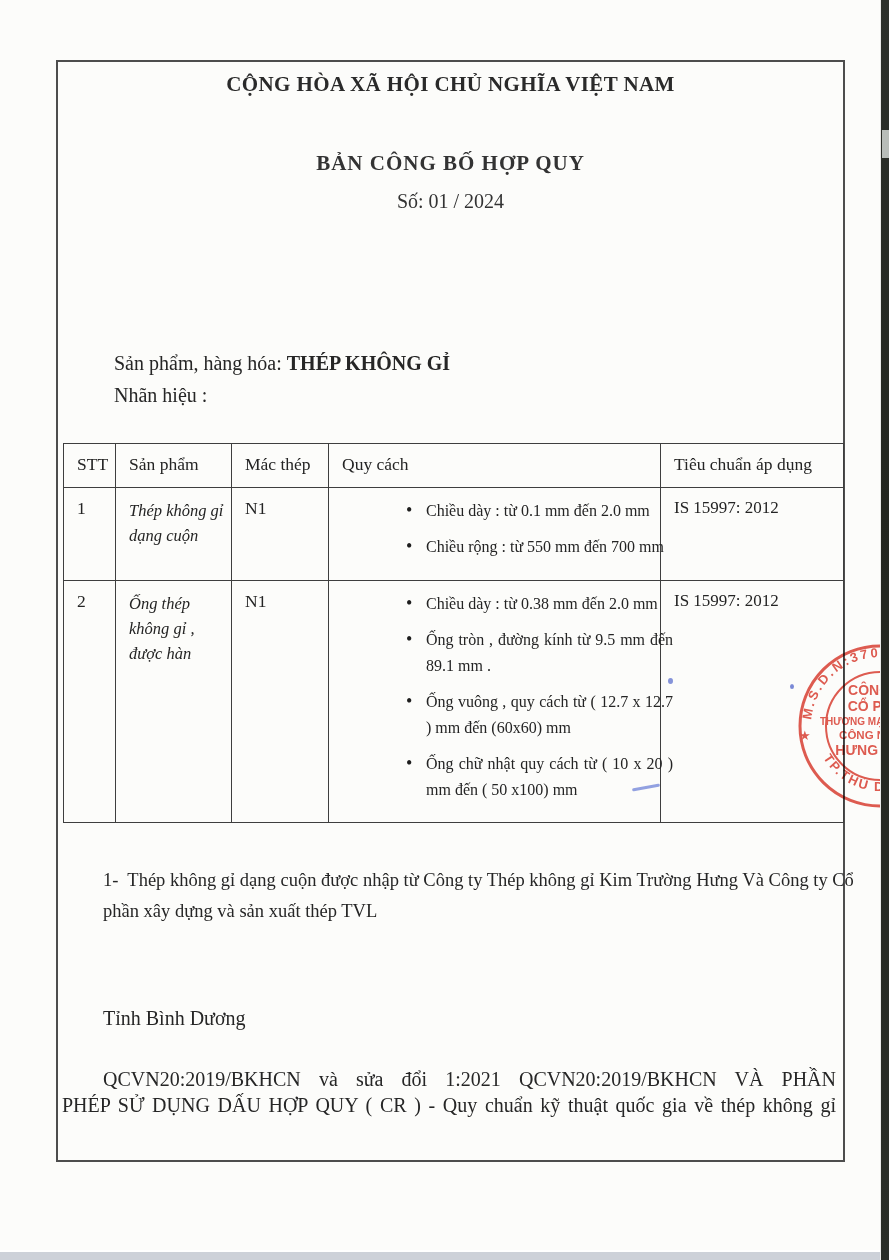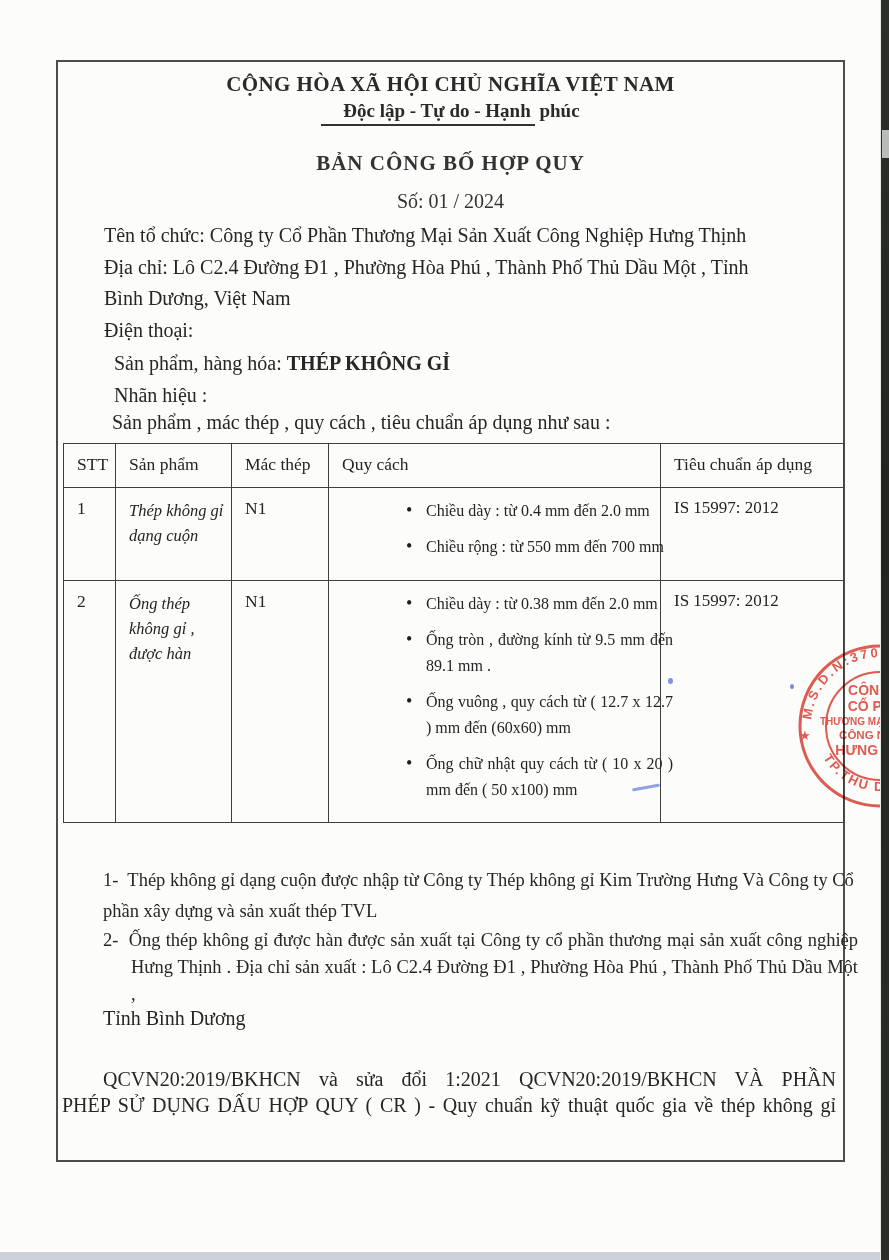--- a/index.html
+++ b/index.html
@@ -102,43 +102,33 @@
 </style>
 </head>
 <body>
 
 <div class="scan">
 
   <div class="frame">
 
     <div class="abs center nat-header">CỘNG HÒA XÃ HỘI CHỦ NGHĨA VIỆT NAM</div>
 
-    <div class="abs center motto-wrap">
-      <span class="motto-underline">Độc lập - Tự do - Hạnh</span>
-      <span>phúc</span>
-    </div>
 
     <div class="abs center doc-title">BẢN CÔNG BỐ HỢP QUY</div>
 
     <div class="abs center doc-number">Số: 01 / 2024</div>
 
-    <div class="abs info">
-      <div>Tên tổ chức: Công ty Cổ Phần Thương Mại Sản Xuất Công Nghiệp Hưng Thịnh</div>
-      <div class="addr">Địa chỉ: Lô C2.4 Đường Đ1 , Phường Hòa Phú , Thành Phố Thủ Dầu Một , Tỉnh Bình Dương, Việt Nam</div>
-      <div class="phone">Điện thoại:</div>
-    </div>
 
     <div class="abs product">
       <div>
         <span>Sản phẩm, hàng hóa:</span>
         <span class="bold">THÉP KHÔNG GỈ</span>
       </div>
       <div>Nhãn hiệu :</div>
     </div>
-    <div class="abs table-intro">Sản phẩm , mác thép , quy cách , tiêu chuẩn áp dụng như sau :</div>
 
     <table class="spec">
       <colgroup>
         <col class="col-stt">
           <col class="col-sp">
           <col class="col-mt">
           <col class="col-qc">
           <col class="col-tc">
       </colgroup>
       <thead>
@@ -150,21 +140,21 @@
           <th>Tiêu chuẩn áp dụng</th>
         </tr>
       </thead>
       <tbody>
         <tr class="r1">
           <td class="c">1</td>
           <td class="sp-cell">Thép không gỉ dạng cuộn</td>
           <td class="c">N1</td>
           <td class="qc-cell">
             <ul class="specs">
-              <li>Chiều dày : từ 0.4 mm đến 2.0 mm</li>
+              <li>Chiều dày : từ 0.1 mm đến 2.0 mm</li>
               <li>Chiều rộng : từ 550 mm đến 700 mm</li>
             </ul>
           </td>
           <td class="std-cell">IS 15997: 2012</td>
         </tr>
         <tr class="r2">
           <td class="c">2</td>
           <td class="sp-cell">Ống thép không gỉ , được hàn</td>
           <td class="c">N1</td>
           <td class="qc-cell">
@@ -178,24 +168,20 @@
           <td class="std-cell">IS 15997: 2012</td>
         </tr>
       </tbody>
     </table>
 
     <div class="abs note1">
       <span>1-</span>&nbsp;
       <span>Thép không gỉ dạng cuộn được nhập từ Công ty Thép không gỉ Kim Trường Hưng Và Công ty Cổ phần xây dựng và sản xuất thép TVL</span>
     </div>
 
-    <div class="abs note2">
-      <span>2-</span>&nbsp;
-      <span>Ống thép không gỉ được hàn được sản xuất tại Công ty cổ phần thương mại sản xuất công nghiệp Hưng Thịnh . Địa chỉ sản xuất : Lô C2.4 Đường Đ1 , Phường Hòa Phú , Thành Phố Thủ Dầu Một ,</span>
-    </div>
 
     <div class="abs province">Tỉnh Bình Dương</div>
 
 
     <div class="abs conf-par">
       <span class="conf-line1">QCVN20:2019/BKHCN và sửa đổi 1:2021 QCVN20:2019/BKHCN VÀ PHẦN</span>
       <span class="conf-line2">PHÉP SỬ DỤNG DẤU HỢP QUY ( CR ) -  Quy chuẩn kỹ thuật quốc gia về thép không gỉ</span>
     </div>
 
   </div>

